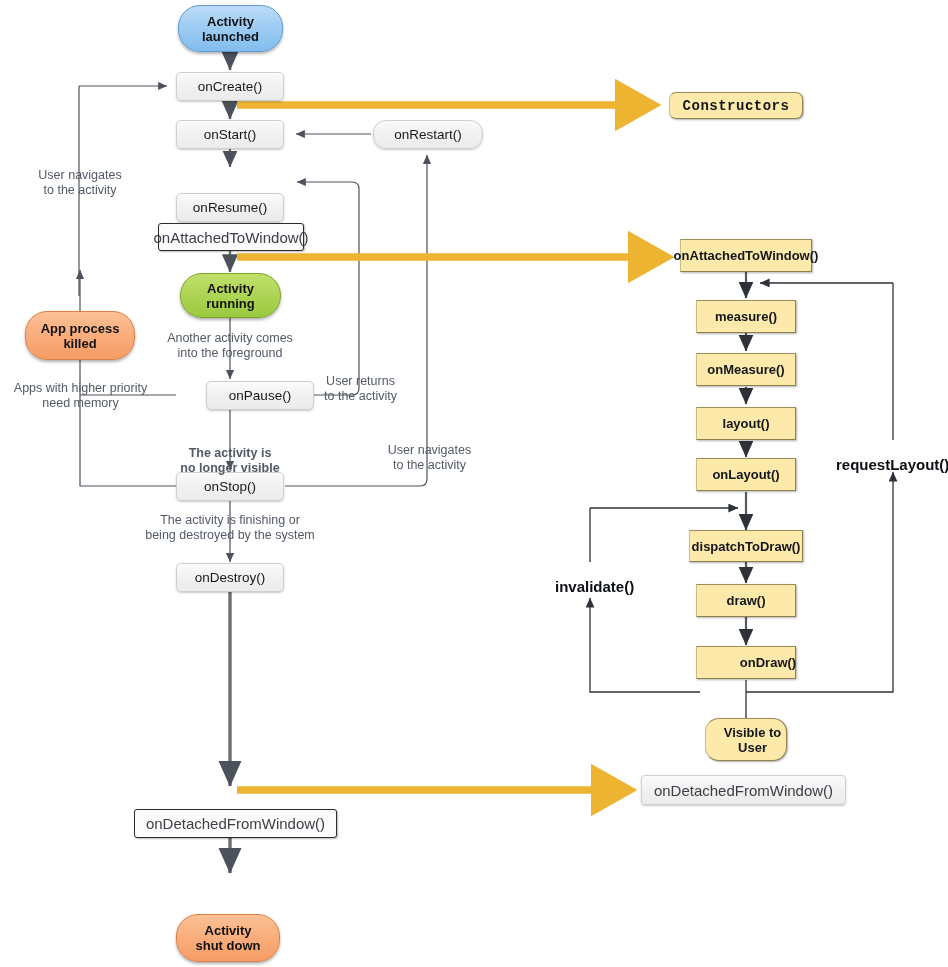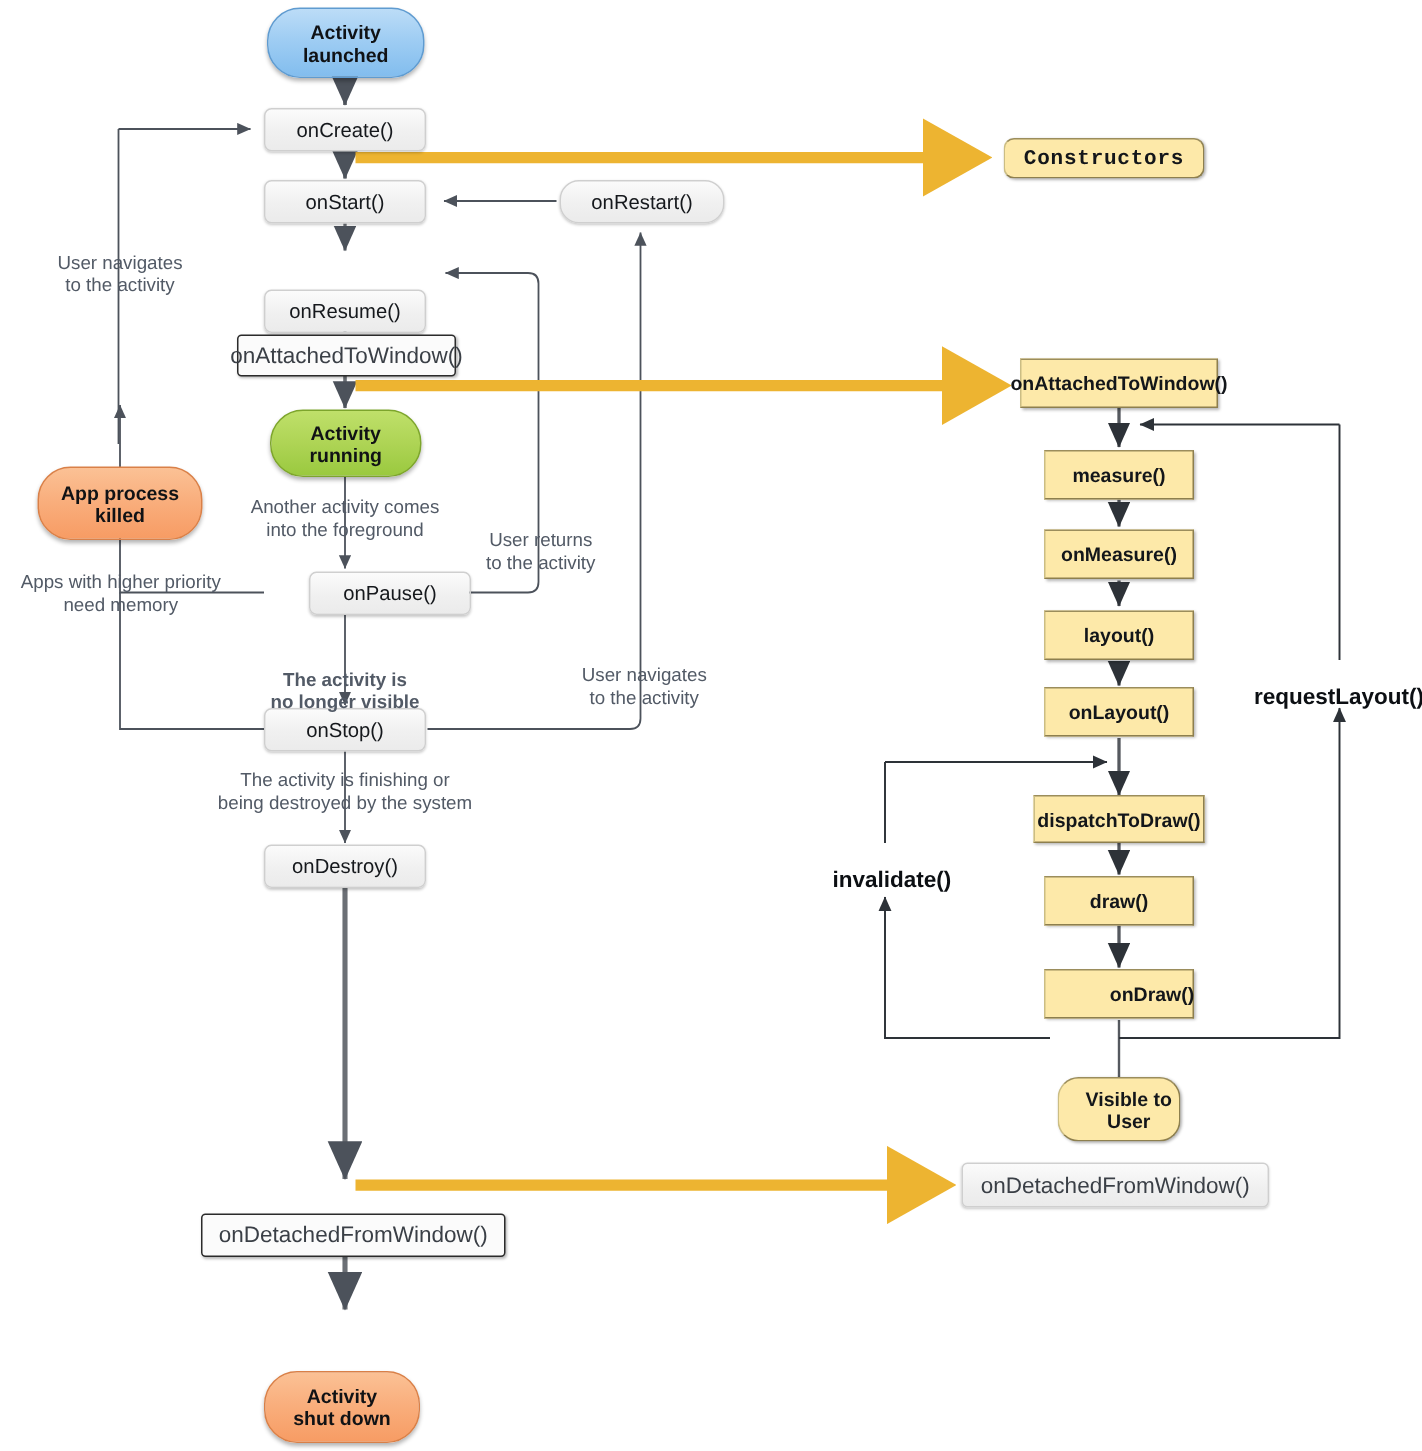--- a/index.html
+++ b/index.html
@@ -223,21 +223,21 @@
 
   <div class="edgelabel" style="left:20px;top:168px;width:120px;text-align:center;">User navigates
 to the activity</div>
 
   <div class="edgelabel" style="left:3px;top:381px;width:155px;text-align:center;">Apps with higher priority
 need memory</div>
 
   <div class="edgelabel" style="left:155px;top:331px;width:150px;">Another activity comes
 into the foreground</div>
 
-  <div class="edgelabel" style="left:313px;top:353px;width:95px;">User returns
+  <div class="edgelabel" style="left:313px;top:374px;width:95px;">User returns
 to the activity</div>
 
   <div class="edgelabel" style="left:165px;top:446px;width:130px;font-weight:bold;">The activity is
 no longer visible</div>
 
   <div class="edgelabel" style="left:382px;top:443px;width:95px;">User navigates
 to the activity</div>
 
   <div class="edgelabel" style="left:140px;top:513px;width:180px;">The activity is finishing or
 being destroyed by the system</div>

